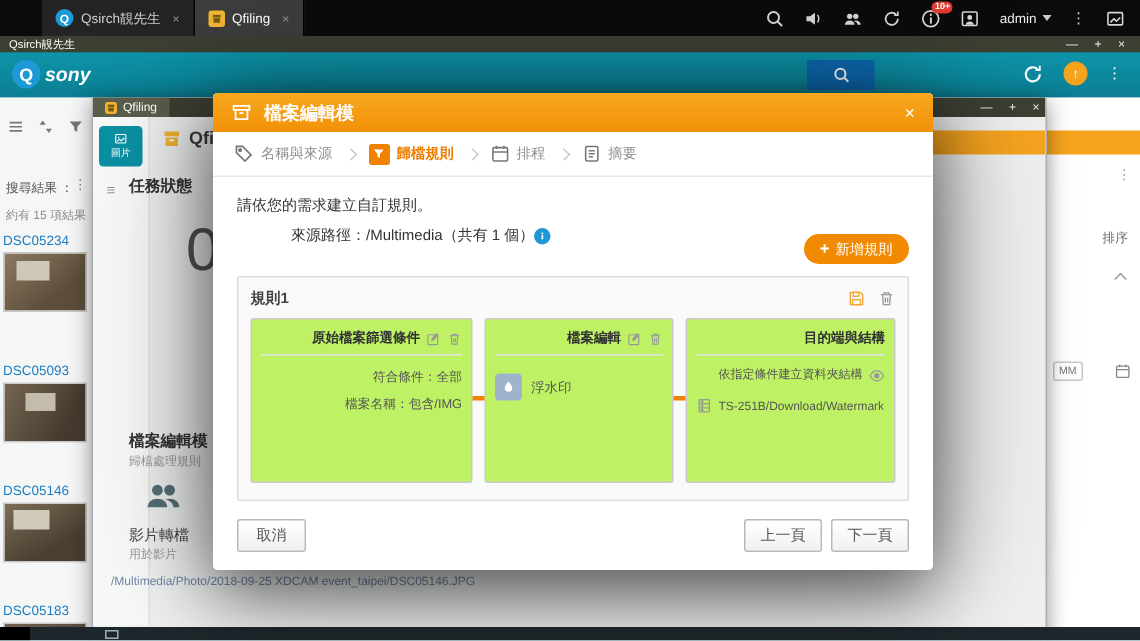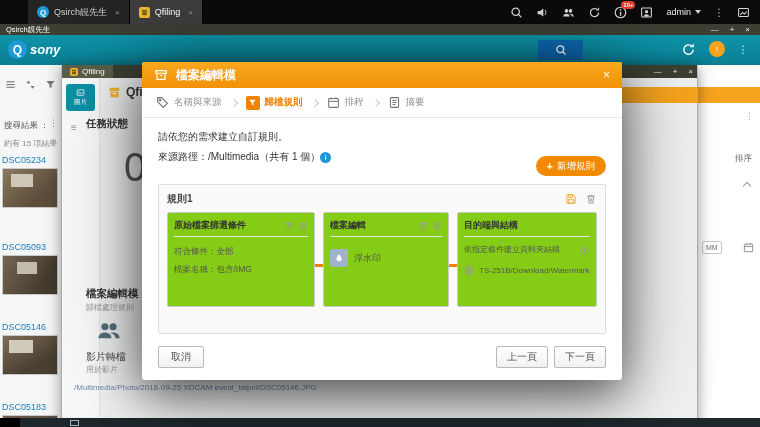--- a/index.html
+++ b/index.html
@@ -98,29 +98,29 @@
   .m-header .t{ font-size:12px; font-weight:bold; color:#fff;}
   .m-close{ margin-left:auto; color:#fff; font-size:12px; line-height:1;}
   .m-steps{ height:30px; display:flex; align-items:center; padding:0 14px; gap:9px; border-bottom:1px solid #e8e8e8; background:#fff;}
   .m-step{ display:flex; gap:5px; font-size:9.5px; color:#8f8f8f;}
   .m-step .sic{ color:#777; }
   .m-step.active{ color:#ef7d00; font-weight:bold;}
   .m-step.active .sicbox{ width:14px; height:14px; background:#ef8200; border-radius:2px; display:flex; align-items:center; justify-content:center;}
   .m-chev{ width:6px; height:6px; border-top:1.5px solid #c9c9c9; border-right:1.5px solid #c9c9c9; transform:rotate(45deg);}
   .m-body{ position:relative; height:262px; padding:12px 16px;}
   .m-instruction{ font-size:10px; color:#333; margin-bottom:6px;}
-  .m-source{ display:flex; align-items:center; gap:0; font-size:10px; color:#333;}
+  .m-source{ display:flex; align-items:center; gap:0; font-size:10px; color:#333;margin-left:36px;}
   .info-dot{ width:11px; height:11px; border-radius:50%; background:#1f97d4; display:flex; align-items:center; justify-content:center;}
   .m-addrule{ position:absolute; top:38px; right:16px; height:20px; background:#f18a00; border-radius:10px; color:#fff; font-size:9.5px; display:flex; align-items:center; gap:4px; padding:0 11px;}
   .m-addrule .plus{ font-size:11px; font-weight:bold; line-height:1;}
   .m-rulecard{ position:absolute; left:16px; right:16px; top:66px; height:150px; background:#fafafa; border:1px solid #ddd; border-radius:2px; padding:7px 8px;}
   .rc-head{ display:flex; align-items:center; font-size:10px; font-weight:bold; color:#444;}
   .rc-icons{ margin-left:auto; display:flex; gap:8px; align-items:center;}
   .rc-panels{ display:flex; gap:8px; margin-top:6px; position:relative;}
-  .rc-panel{ background:#84cc16; border:1px solid #c9c9c9; border-radius:2px; height:95px; padding:6px; position:relative;}
+  .rc-panel{ background:#bef264; border:1px solid #c9c9c9; border-radius:2px; height:110px; padding:6px; position:relative;text-align:right;}
   .p1{ width:148px;} .p2{ width:126px;} .p3{ width:140px;}
   .rp-head{ display:flex; align-items:center; gap:4px; font-size:9px; font-weight:bold; color:#333; border-bottom:1px solid #e4e4e4; padding-bottom:4px;}
   .rp-head .tt{ flex:1; white-space:nowrap; overflow:hidden;}
   .rp-line{ font-size:8.5px; color:#555; margin-top:9px;}
   .rp-line + .rp-line{ margin-top:6px;}
   .wm-row{ display:flex; align-items:center; gap:6px; margin-top:12px;}
   .wm-ico{ width:18px; height:18px; background:#9fb3cd; border-radius:3px; display:flex; align-items:center; justify-content:center;}
   .wm-lbl{ font-size:9px; color:#555;}
   .dest-line1{ display:flex; align-items:flex-start; gap:4px; margin-top:8px;}
   .dest-line1 .tx{ flex:1; font-size:8px; color:#555; line-height:1.3;}

